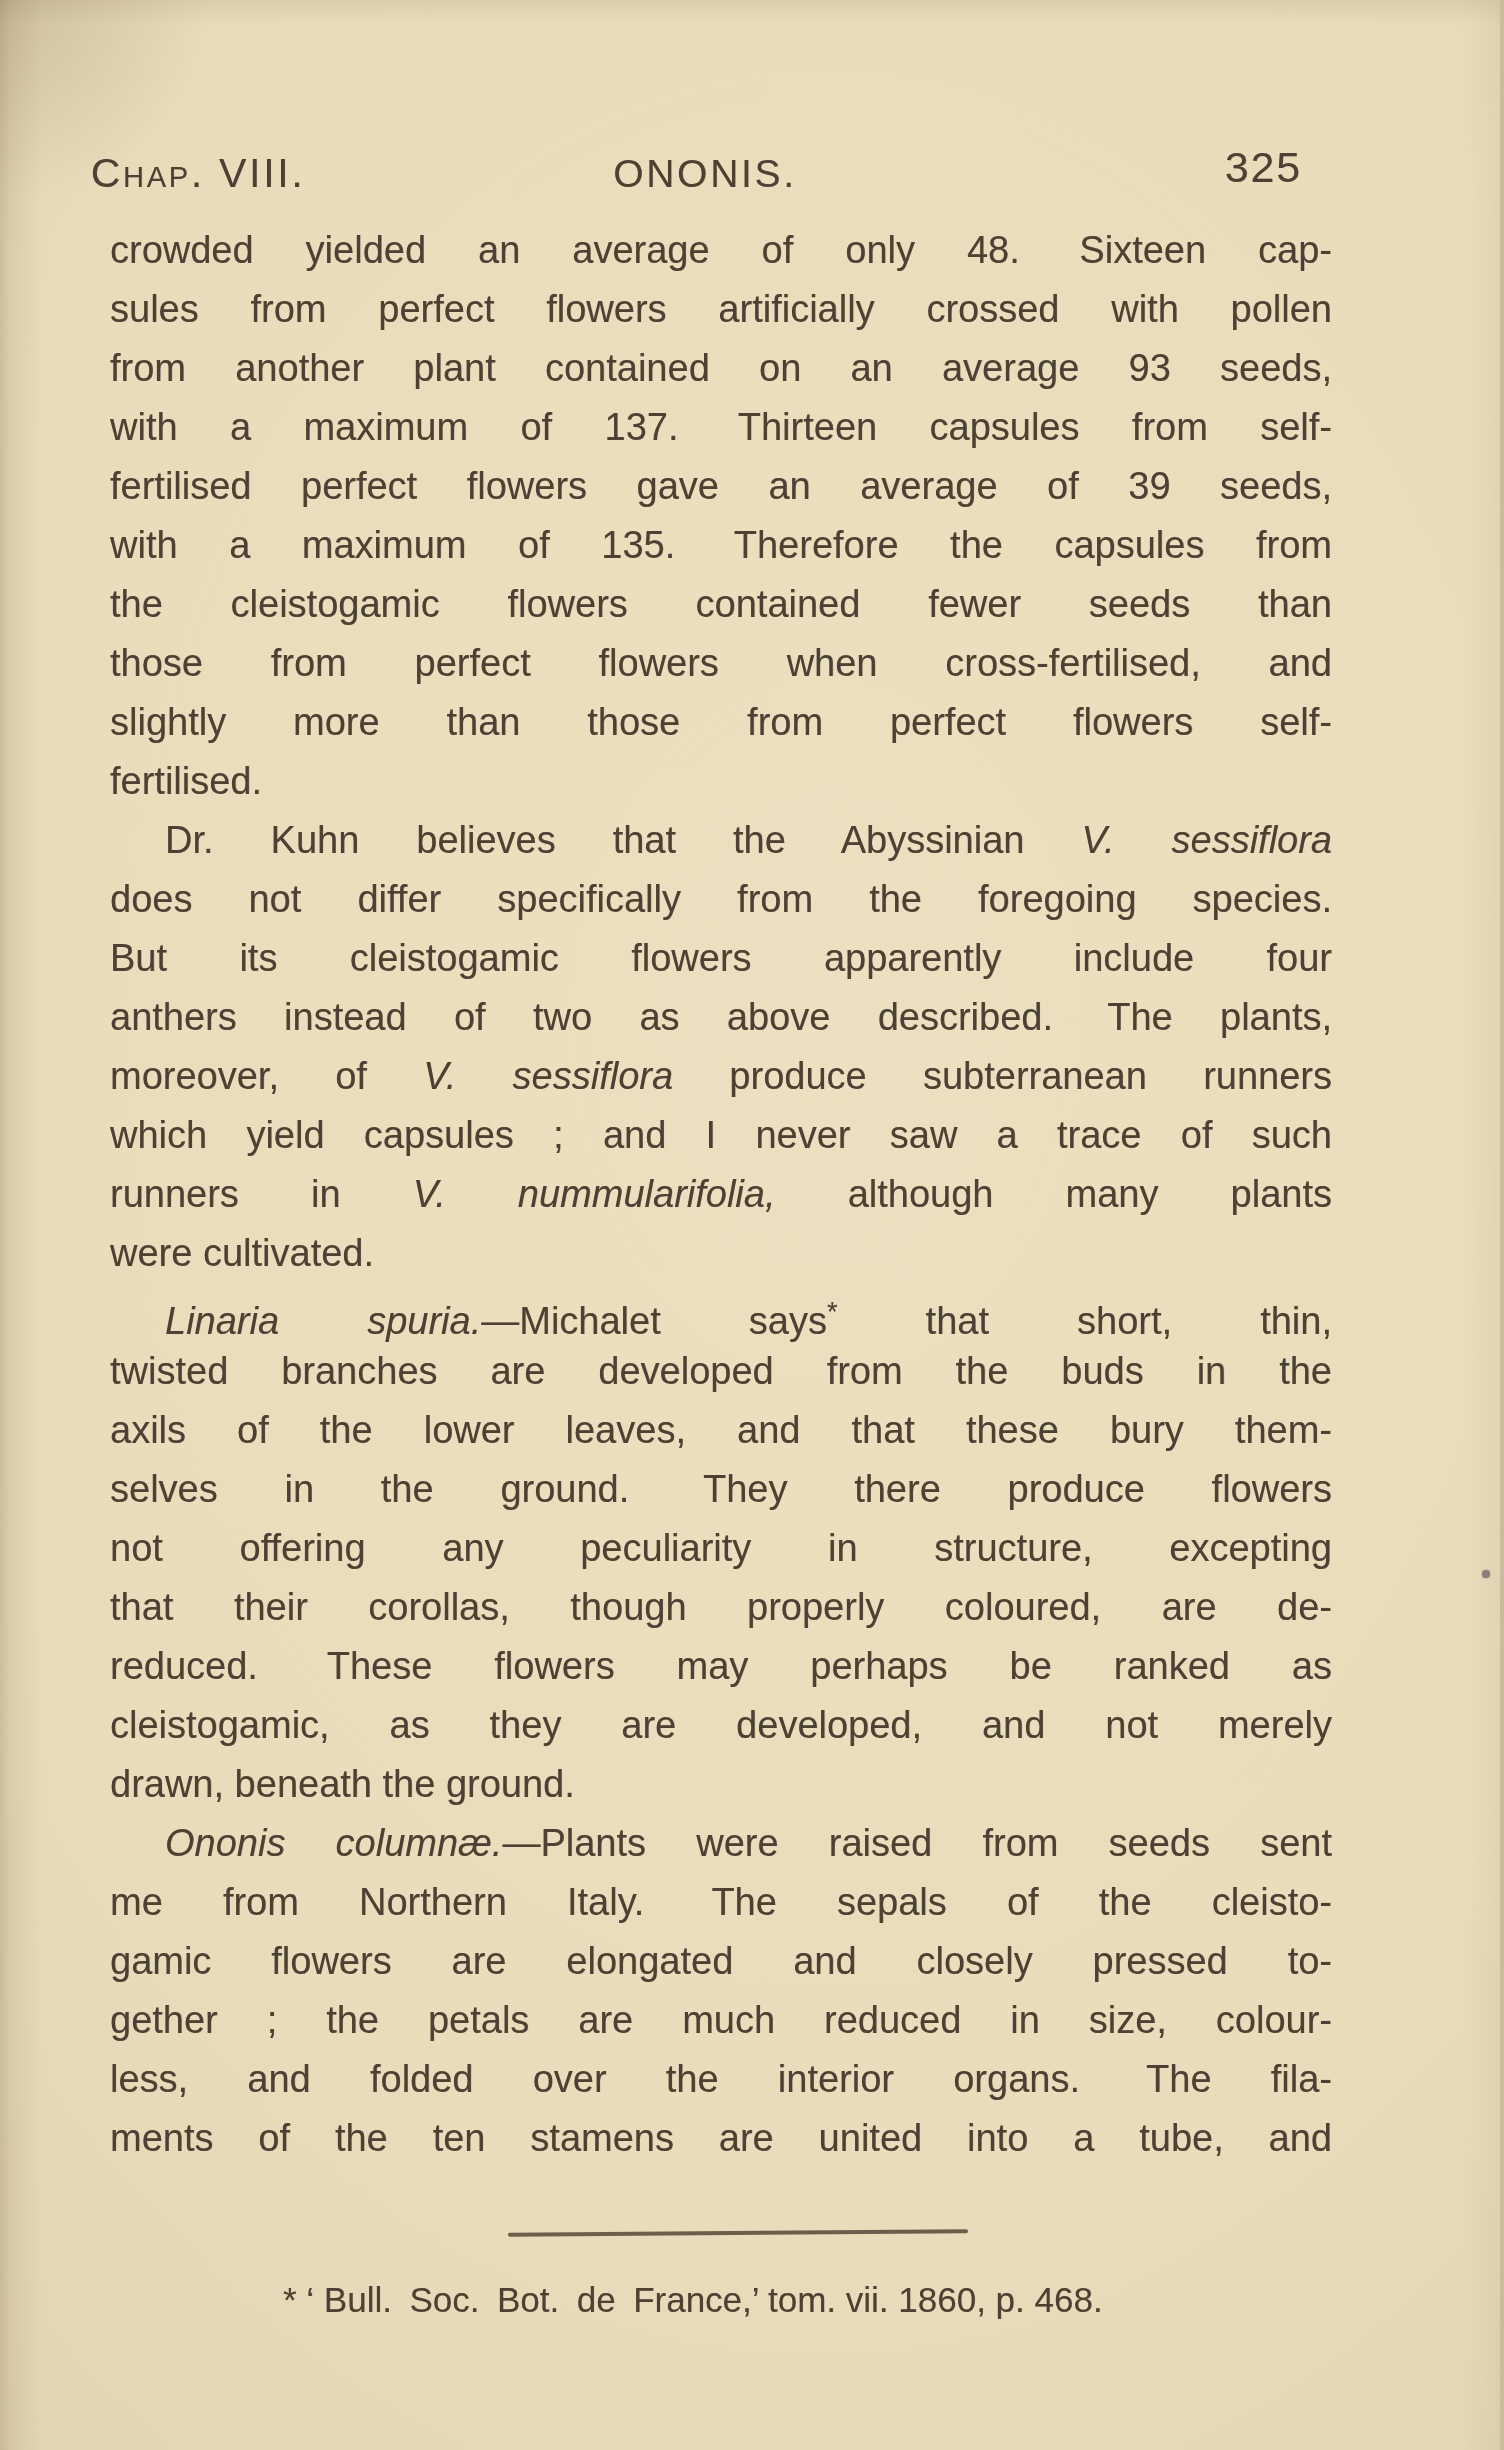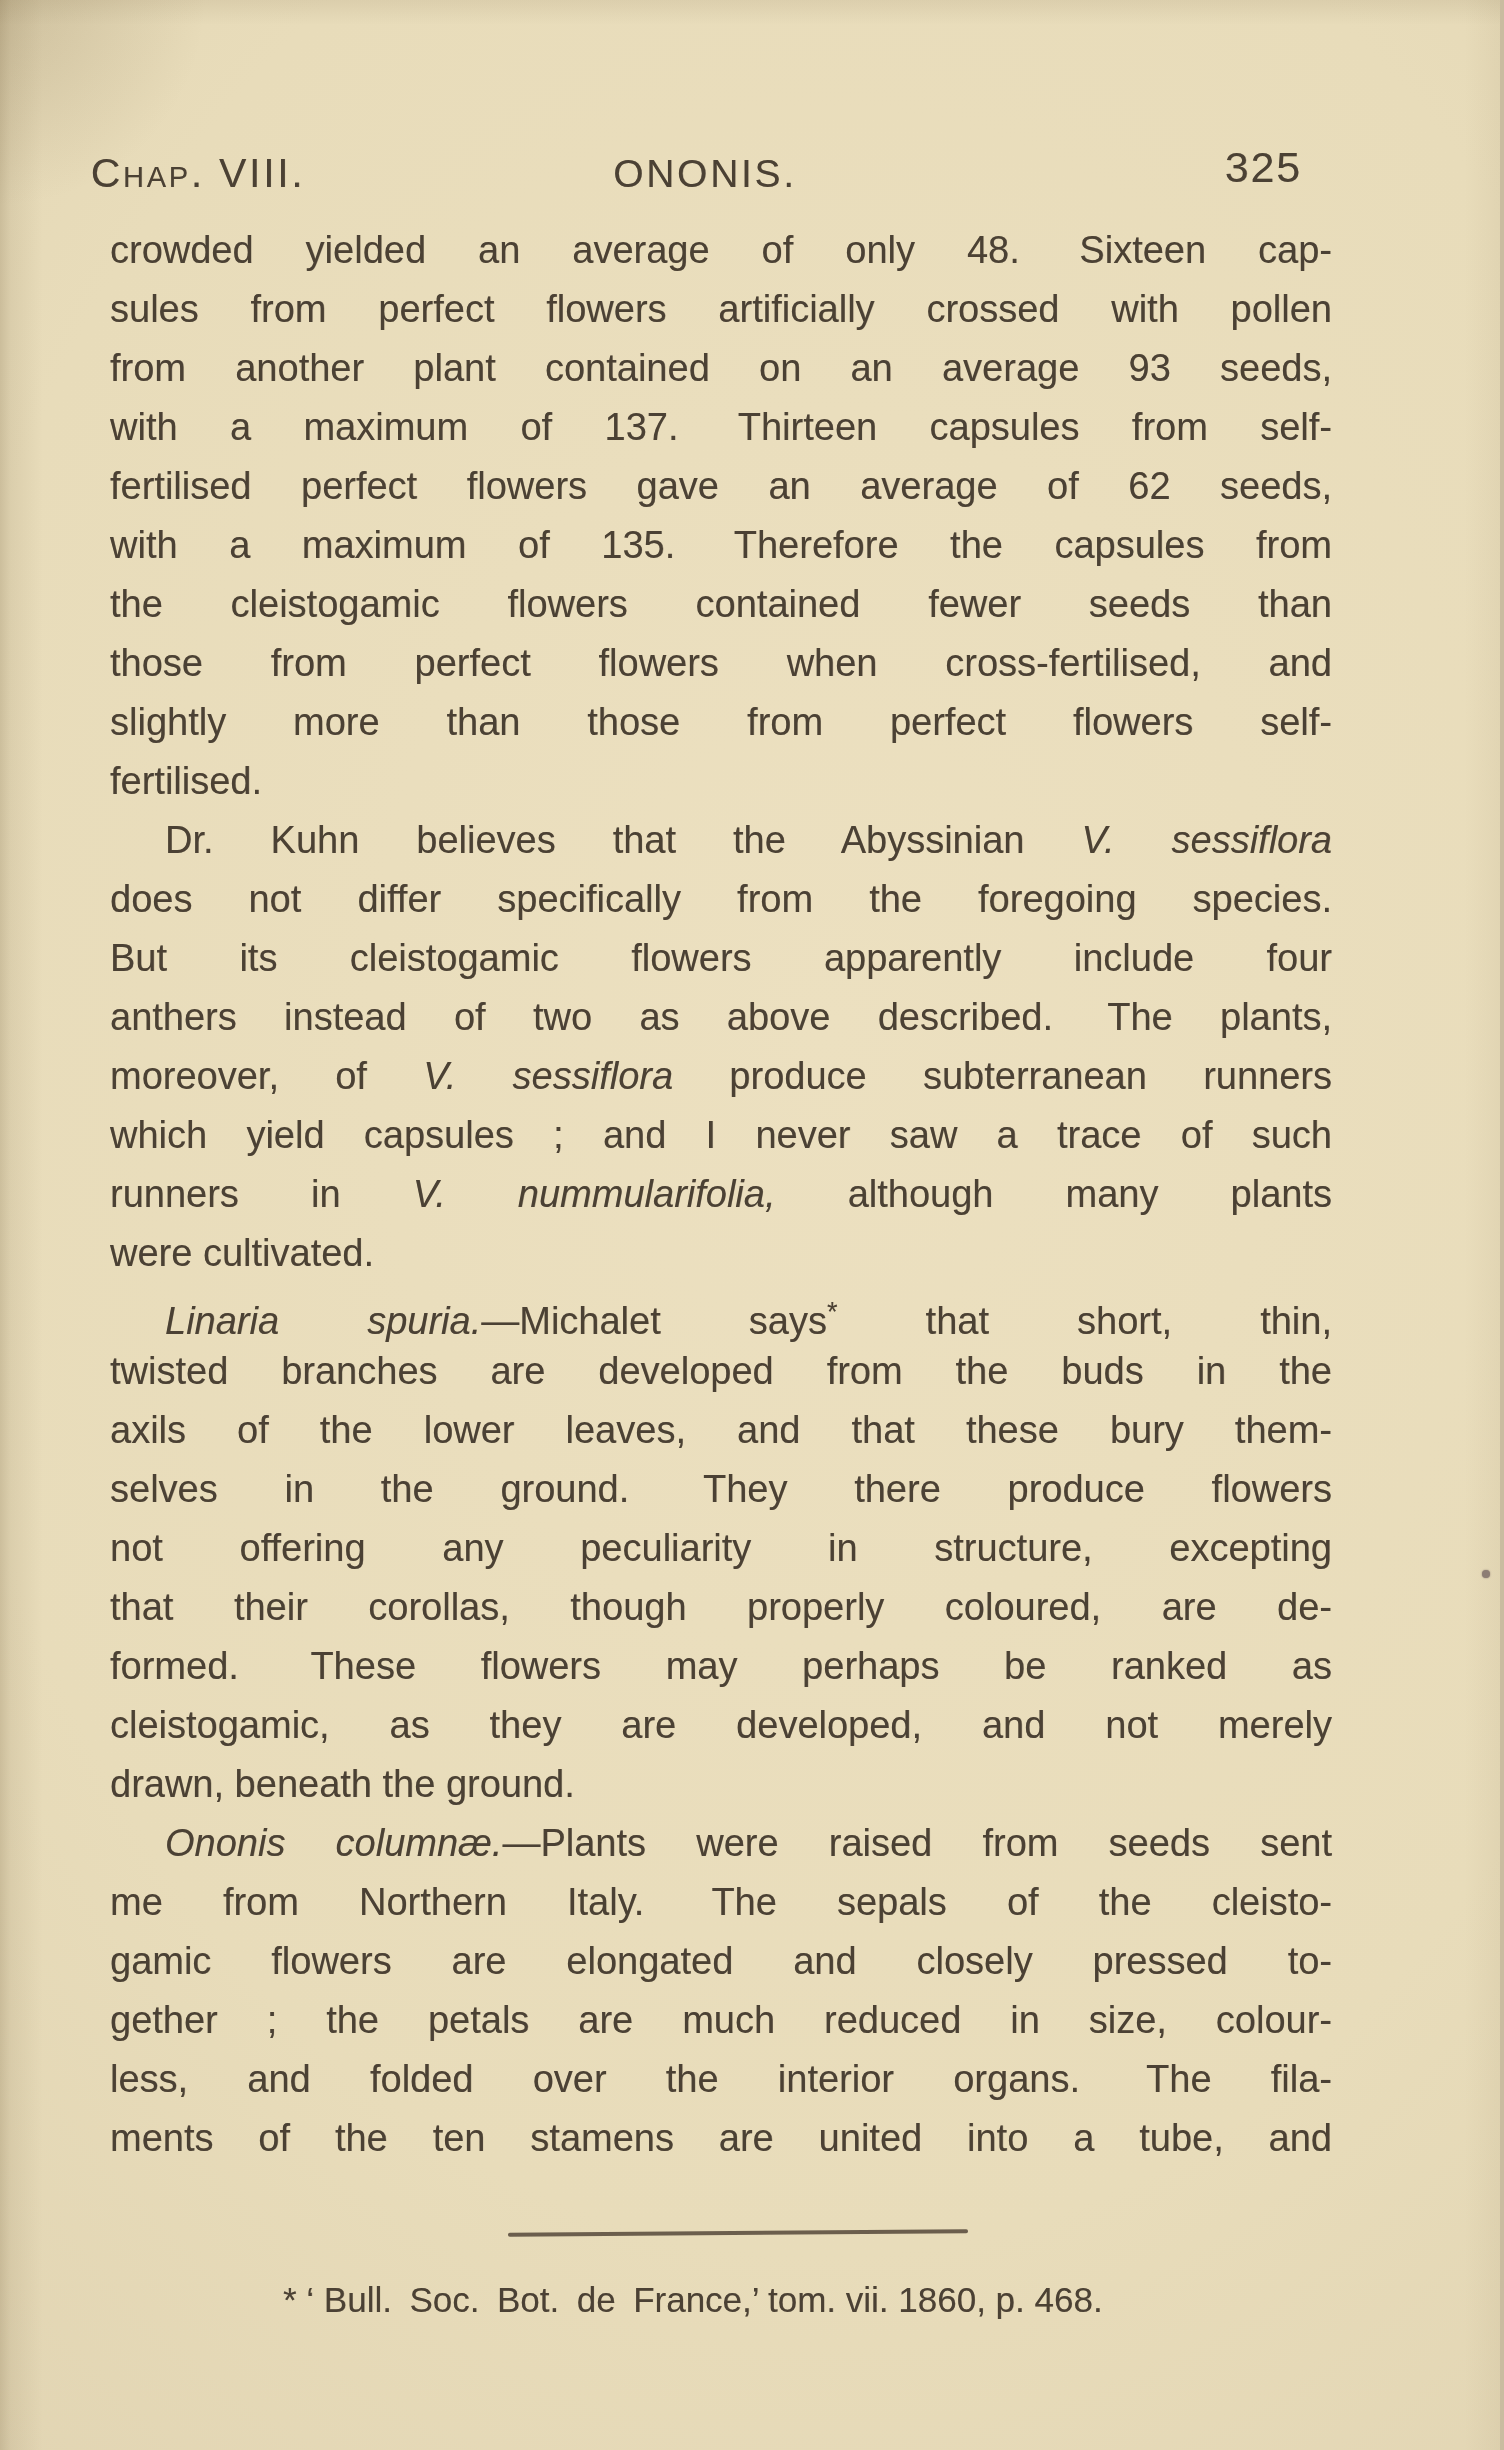--- a/index.html
+++ b/index.html
@@ -66,41 +66,41 @@
     <span class="chapter ink">Chap. VIII.</span>
     <span class="running-title ink">ONONIS.</span>
     <span class="page-number ink">325</span>
   </div>
 
   <div class="text-block ink">
       <div class="line j"><span>crowded yielded an average of only 48.  Sixteen cap-</span></div>
       <div class="line j"><span>sules from perfect flowers artificially crossed with pollen</span></div>
       <div class="line j"><span>from another plant contained on an average 93 seeds,</span></div>
       <div class="line j"><span>with a maximum of 137.  Thirteen capsules from self-</span></div>
-      <div class="line j"><span>fertilised perfect flowers gave an average of 62 seeds,</span></div>
+      <div class="line j"><span>fertilised perfect flowers gave an average of 39 seeds,</span></div>
       <div class="line j"><span>with a maximum of 135.  Therefore the capsules from</span></div>
       <div class="line j"><span>the cleistogamic flowers contained fewer seeds than</span></div>
       <div class="line j"><span>those from perfect flowers when cross-fertilised, and</span></div>
       <div class="line j"><span>slightly more than those from perfect flowers self-</span></div>
       <div class="line"><span>fertilised.</span></div>
       <div class="line j indent"><span>Dr. Kuhn believes that the Abyssinian </span><span class="i">V. sessiflora</span></div>
       <div class="line j"><span>does not differ specifically from the foregoing species.</span></div>
       <div class="line j"><span>But its cleistogamic flowers apparently include four</span></div>
       <div class="line j"><span>anthers instead of two as above described.  The plants,</span></div>
       <div class="line j"><span>moreover, of </span><span class="i">V. sessiflora</span><span> produce subterranean runners</span></div>
       <div class="line j"><span>which yield capsules ; and I never saw a trace of such</span></div>
       <div class="line j"><span>runners in </span><span class="i">V. nummularifolia,</span><span> although many plants</span></div>
       <div class="line"><span>were cultivated.</span></div>
       <div class="line j indent"><span class="i">Linaria spuria.</span><span>—Michalet says</span><span class="sup">*</span><span> that short, thin,</span></div>
       <div class="line j"><span>twisted branches are developed from the buds in the</span></div>
       <div class="line j"><span>axils of the lower leaves, and that these bury them-</span></div>
       <div class="line j"><span>selves in the ground.  They there produce flowers</span></div>
       <div class="line j"><span>not offering any peculiarity in structure, excepting</span></div>
       <div class="line j"><span>that their corollas, though properly coloured, are de-</span></div>
-      <div class="line j"><span>formed.  These flowers may perhaps be ranked as</span></div>
+      <div class="line j"><span>reduced.  These flowers may perhaps be ranked as</span></div>
       <div class="line j"><span>cleistogamic, as they are developed, and not merely</span></div>
       <div class="line"><span>drawn, beneath the ground.</span></div>
       <div class="line j indent"><span class="i">Ononis columnæ.</span><span>—Plants were raised from seeds sent</span></div>
       <div class="line j"><span>me from Northern Italy.  The sepals of the cleisto-</span></div>
       <div class="line j"><span>gamic flowers are elongated and closely pressed to-</span></div>
       <div class="line j"><span>gether ; the petals are much reduced in size, colour-</span></div>
       <div class="line j"><span>less, and folded over the interior organs.  The fila-</span></div>
       <div class="line j"><span>ments of the ten stamens are united into a tube, and</span></div>
     </div>
 

